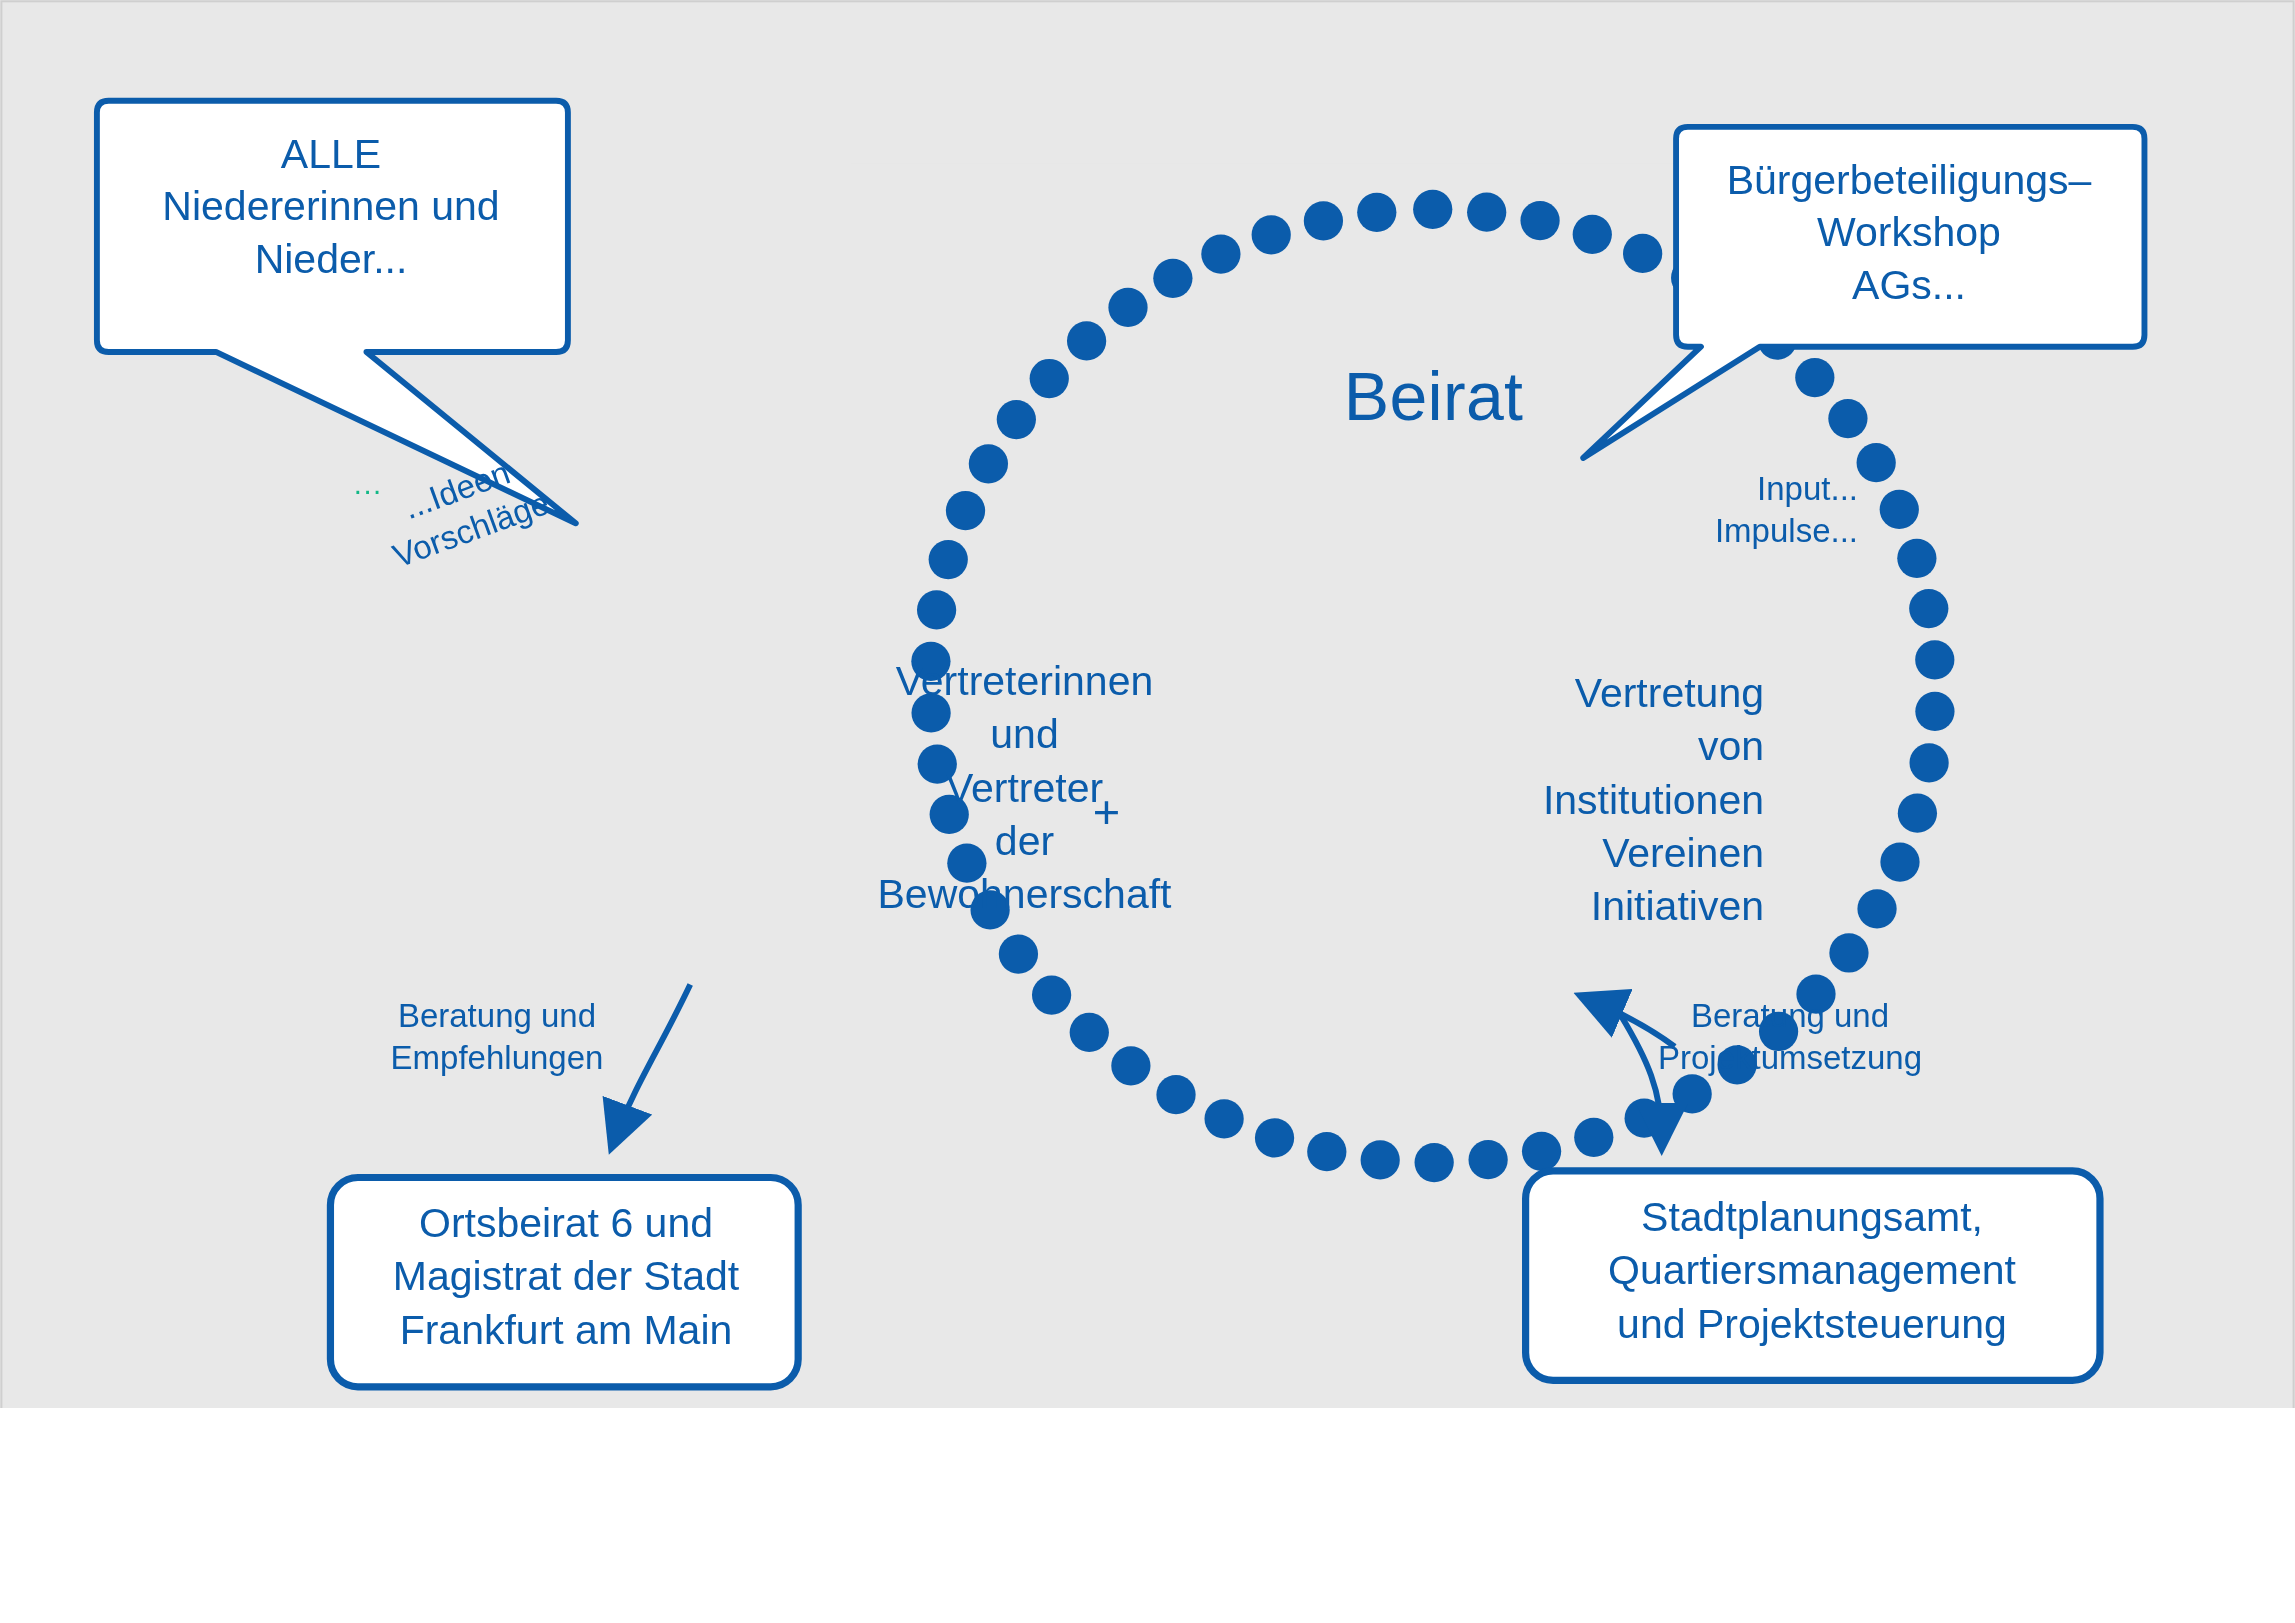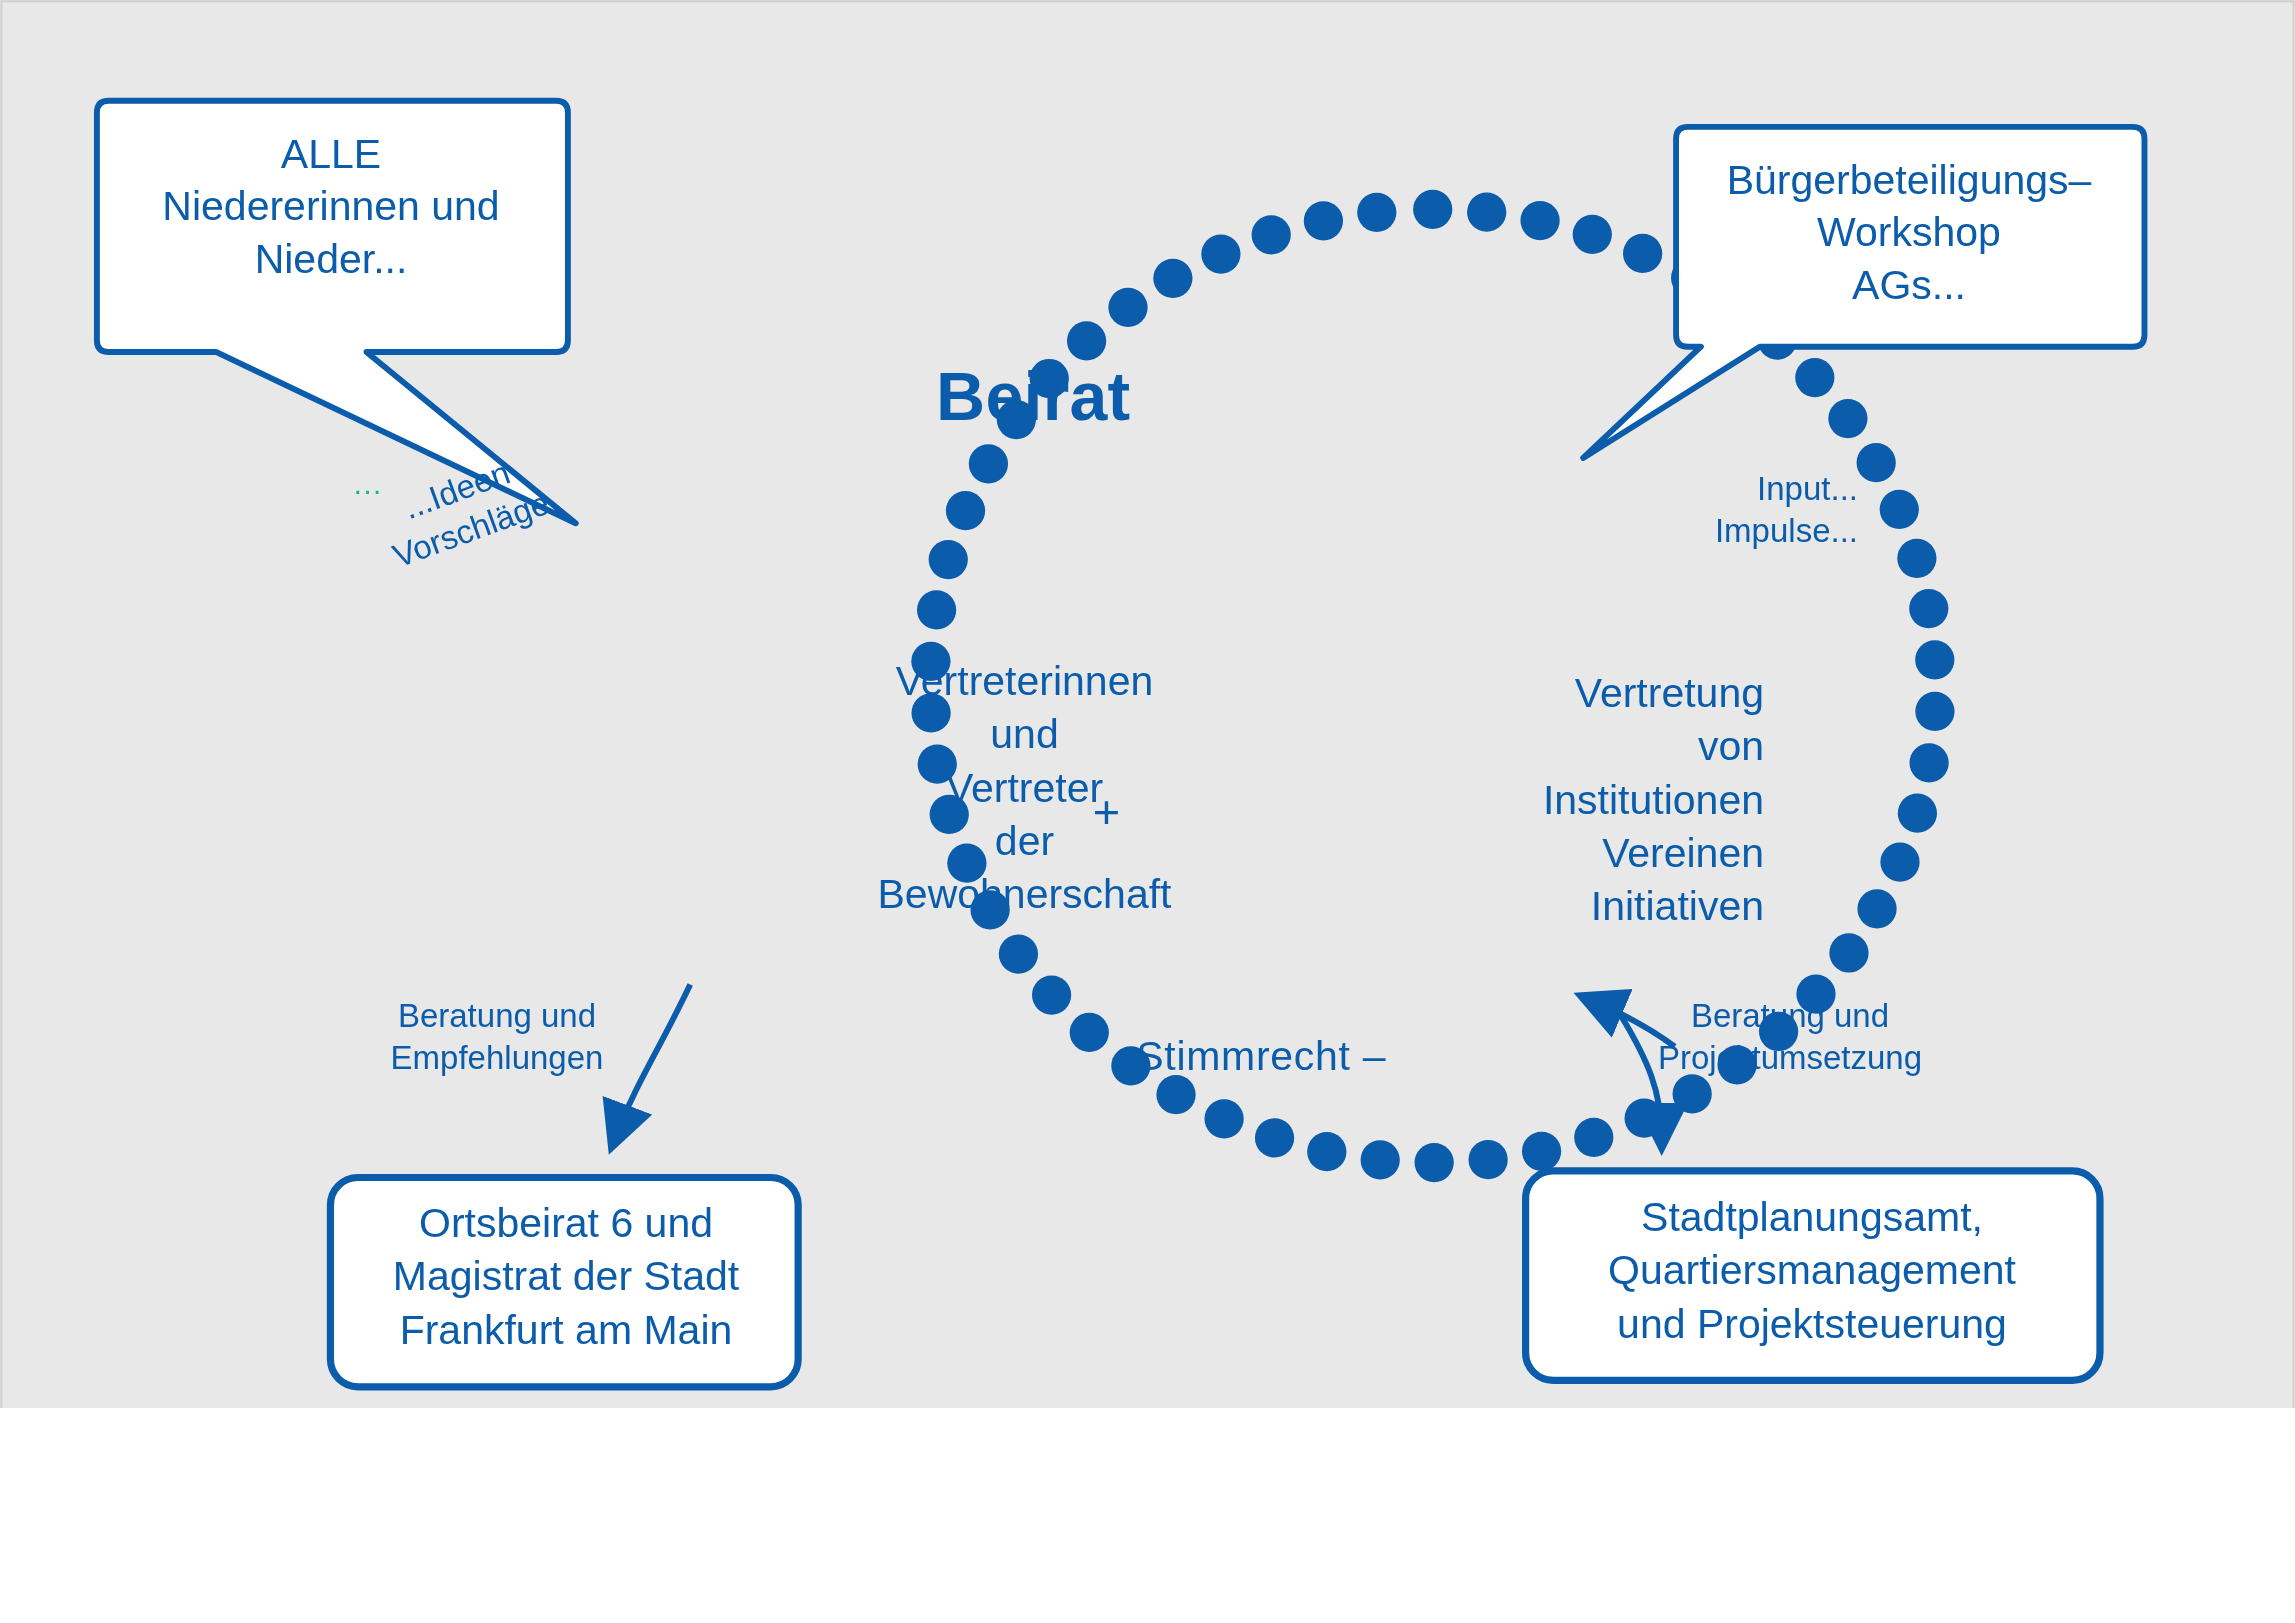--- a/index.html
+++ b/index.html
@@ -26,22 +26,22 @@
   }
   
   .txt {
     position: absolute;
     color: #0b5cab;
     line-height: 1.15;
     white-space: pre-line;
   }
   .center-title {
     font-size: 68px;
-    font-weight: bold;
-    text-align: left;
+    font-weight: normal;
+    text-align: center;
     letter-spacing: 0.3px;
   }
   .center-sub {
     font-size: 51px;
     text-align: center;
     font-weight: 400;
   }
   .col-text {
     font-size: 41px;
     text-align: center;
@@ -332,21 +332,20 @@
 Vertreter
 der
 Bewohnerschaft</div>
   <div class="txt plus-sign" style="left:1067px; top:785px; width:79px;">+</div>
   <div class="txt col-text" style="left:1234px; top:667px; width:530px;text-align:right;">Vertretung
 von
 Institutionen
 Vereinen
 Initiativen</div>
 
-  <div class="txt stimmrecht" style="left:916px; top:1033px; width:667px;">–Stimmrecht  –</div>
 
   <div class="txt box-text" style="left:340px; top:1197px; width:452px;">Ortsbeirat 6 und
 Magistrat der Stadt
 Frankfurt am Main</div>
 
   <div class="txt box-text" style="left:1534px; top:1191px; width:556px;">Stadtplanungsamt,
 Quartiersmanagement
 und Projektsteuerung</div>
 
   <div class="txt edge-label rot" style="left:366px; top:468px; width:196px;">...Ideen

